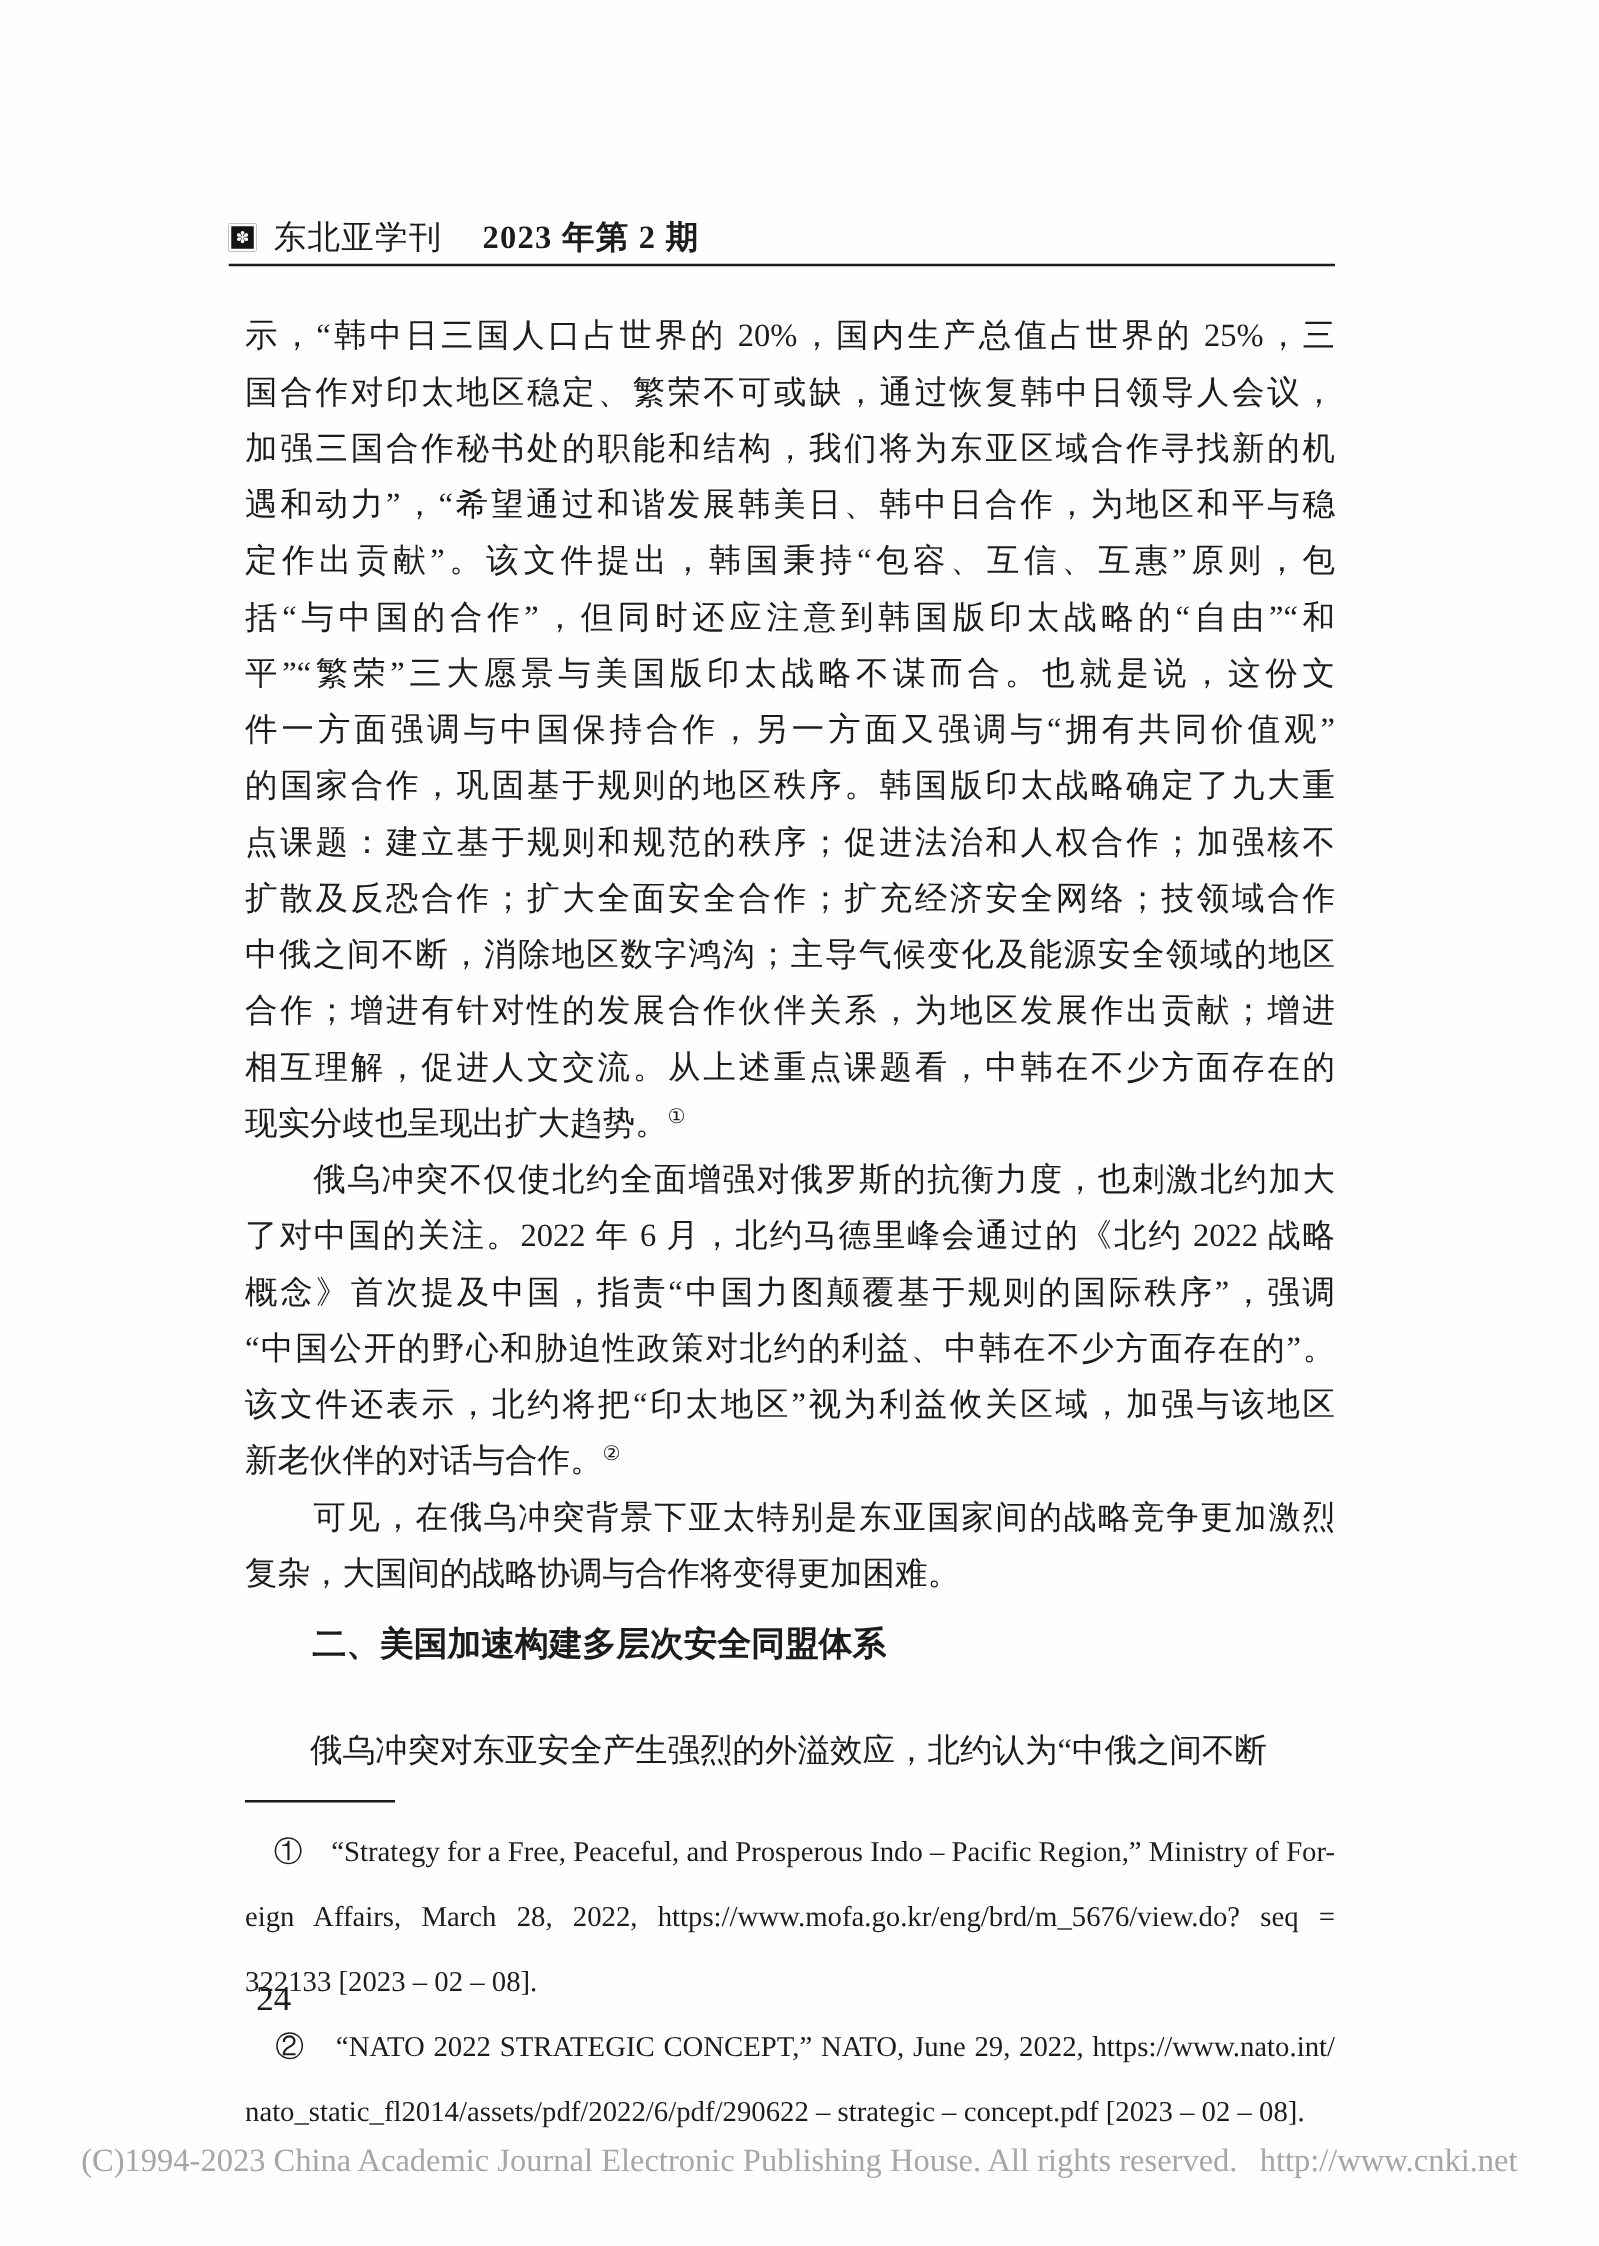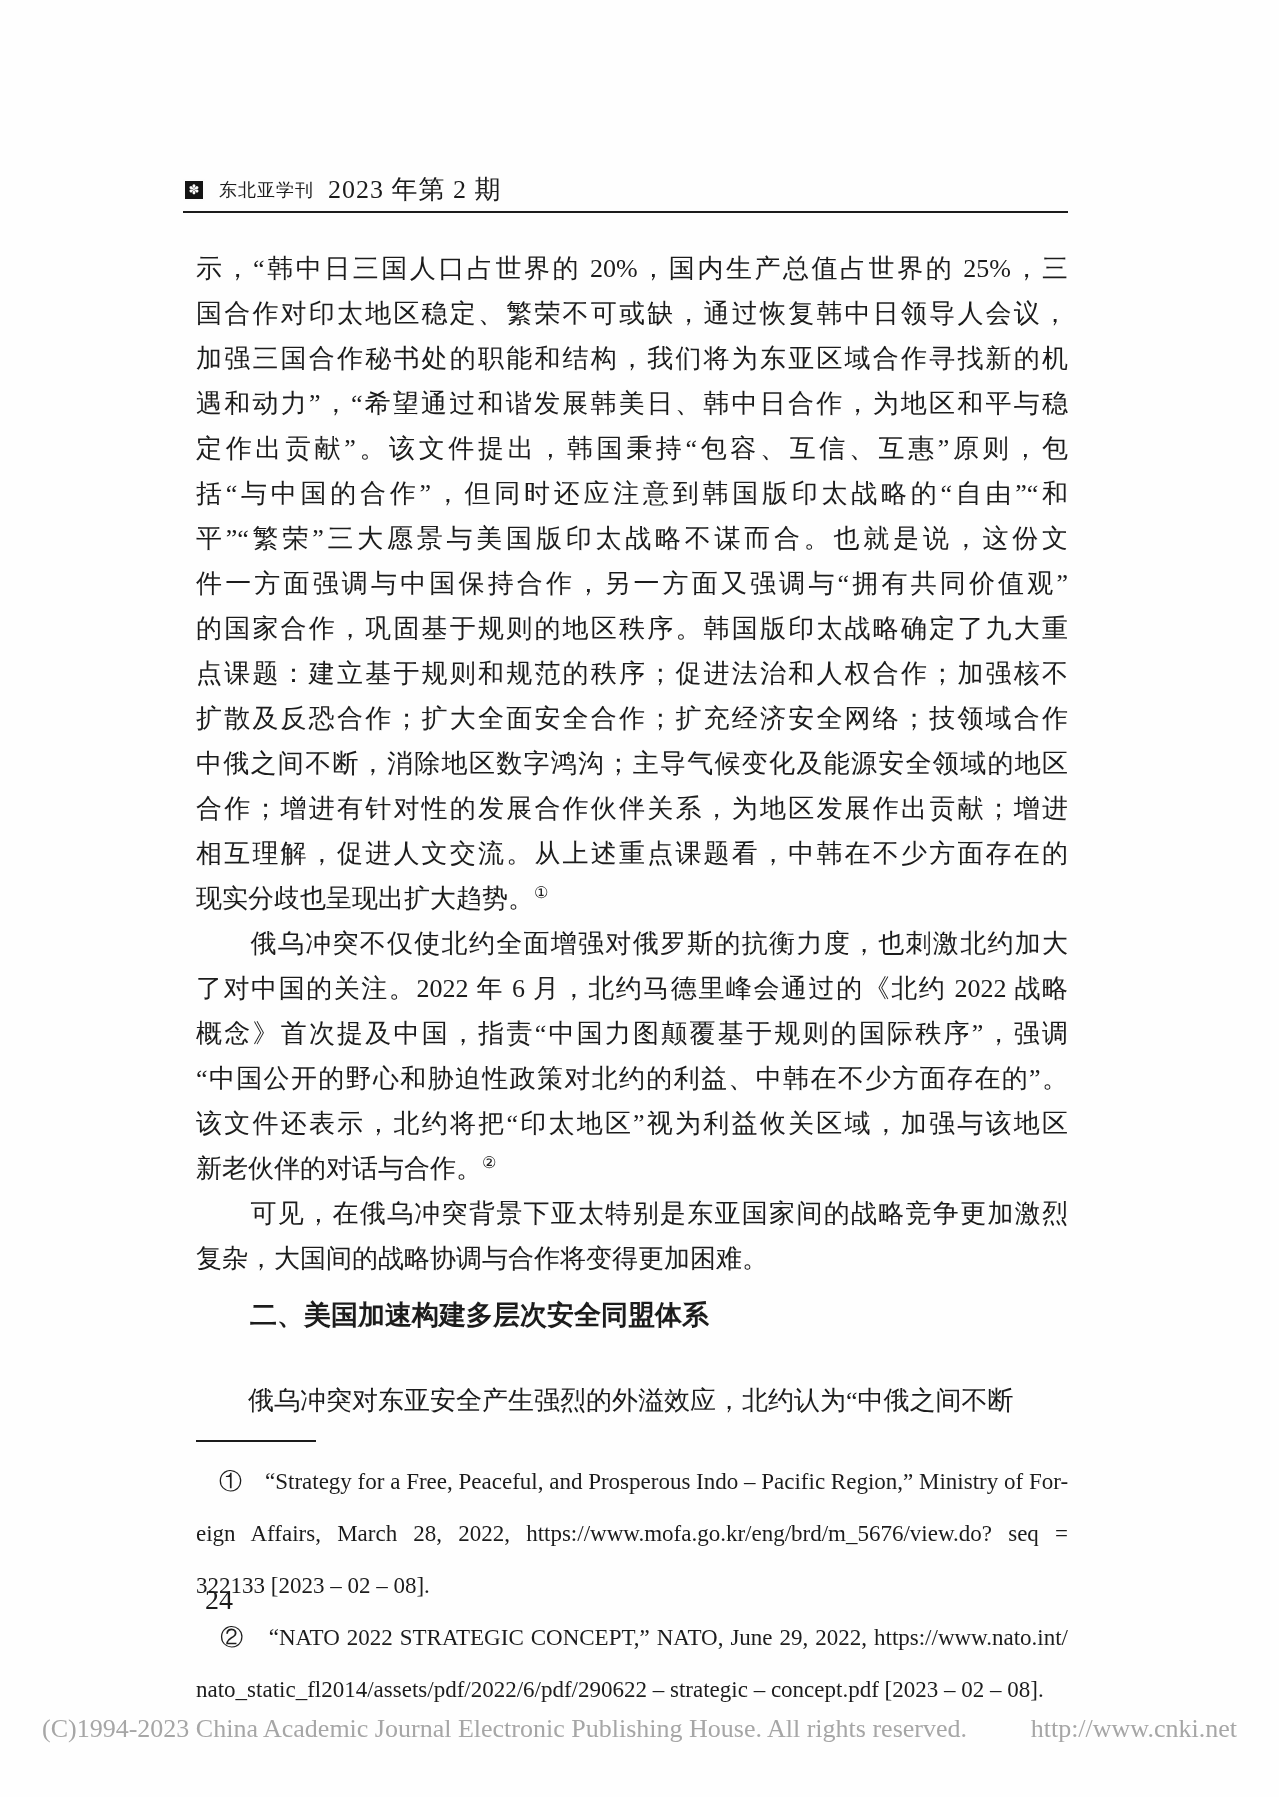--- a/index.html
+++ b/index.html
@@ -7,39 +7,39 @@
     width:1279px;height:1797px;position:relative;background:#fefefe;
     font-family:"Liberation Serif","DejaVu Serif",serif;color:#1c1c1c;
     overflow:hidden;
   }
   .page{position:absolute;inset:0;background:#fefefe;}
   
   .header{position:absolute;left:183px;top:172px;display:flex;align-items:center;gap:14px;}
   .logo{width:22px;height:22px;background:#141414;color:#fdfdfd;display:flex;
         align-items:center;justify-content:center;font-size:13px;line-height:1;
         box-shadow:inset 0 0 0 2px #fdfdfd, inset 0 0 0 4px #141414;}
-  .jtitle{font-size:18px;letter-spacing:1px;}
-  .jissue{font-size:26px;letter-spacing:1px;}
+  .jtitle{font-size:26px;letter-spacing:1px;}
+  .jissue{font-size:26px;margin-left:18px;letter-spacing:1px;font-weight:bold;}
   .hrule{position:absolute;left:183px;top:211px;width:885px;border-top:2px solid #1c1c1c;height:0;}
   
   .col{position:absolute;left:196px;top:246px;width:872px;font-size:26px;line-height:45px;}
   .pline{text-align:justify;text-align-last:justify;white-space:nowrap;}
   .pline.last{text-align-last:left;}
   sup.fnref{font-size:0.62em;vertical-align:9px;line-height:0;}
   .heading{font-weight:700;font-size:27px;line-height:45px;margin:12px 0 40px 0;}
   .heading .ind{display:inline-block;width:2em;}
   
   .fnrule{width:120px;border-top:2px solid #1c1c1c;height:0;margin-top:17px;}
   .footnotes{margin-top:22px;font-size:23px;line-height:36px;}
   .footnotes .pline{white-space:nowrap;margin-top:16px;}
   
   .pagenum{position:absolute;left:205px;top:1584px;font-size:28px;}
   
   .footer{position:absolute;left:0;right:0;top:1714px;display:flex;justify-content:space-between;
-          padding:0 42px;font-size:26px;color:#a6a6a6;font-family:Liberation Serif, serif;}
+          padding:0 65px;font-size:26px;color:#a6a6a6;font-family:Liberation Serif, serif;}
 </style>
 </head>
 <body>
 
 <div class="page">
 
   <div class="header">
     <span class="logo">✽</span>
     <span class="jtitle">东北亚学刊</span>
     <span class="jissue">2023 年第 2 期</span>

